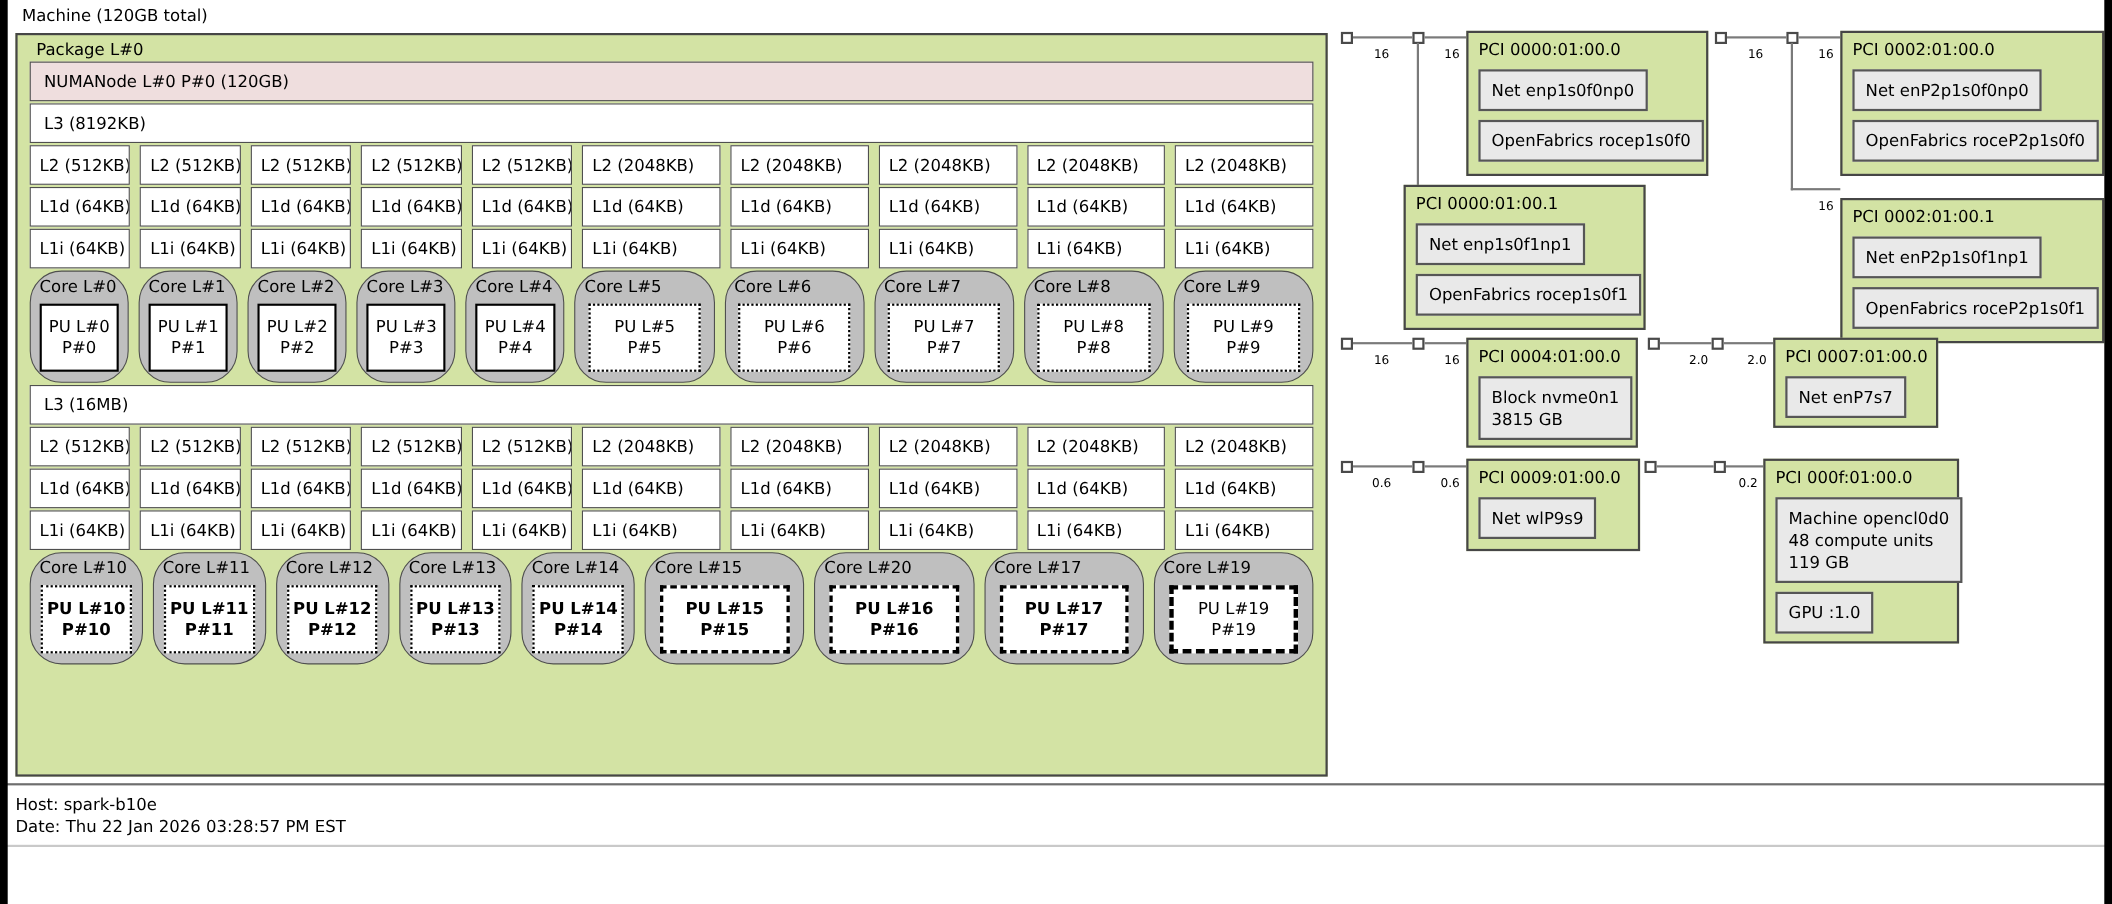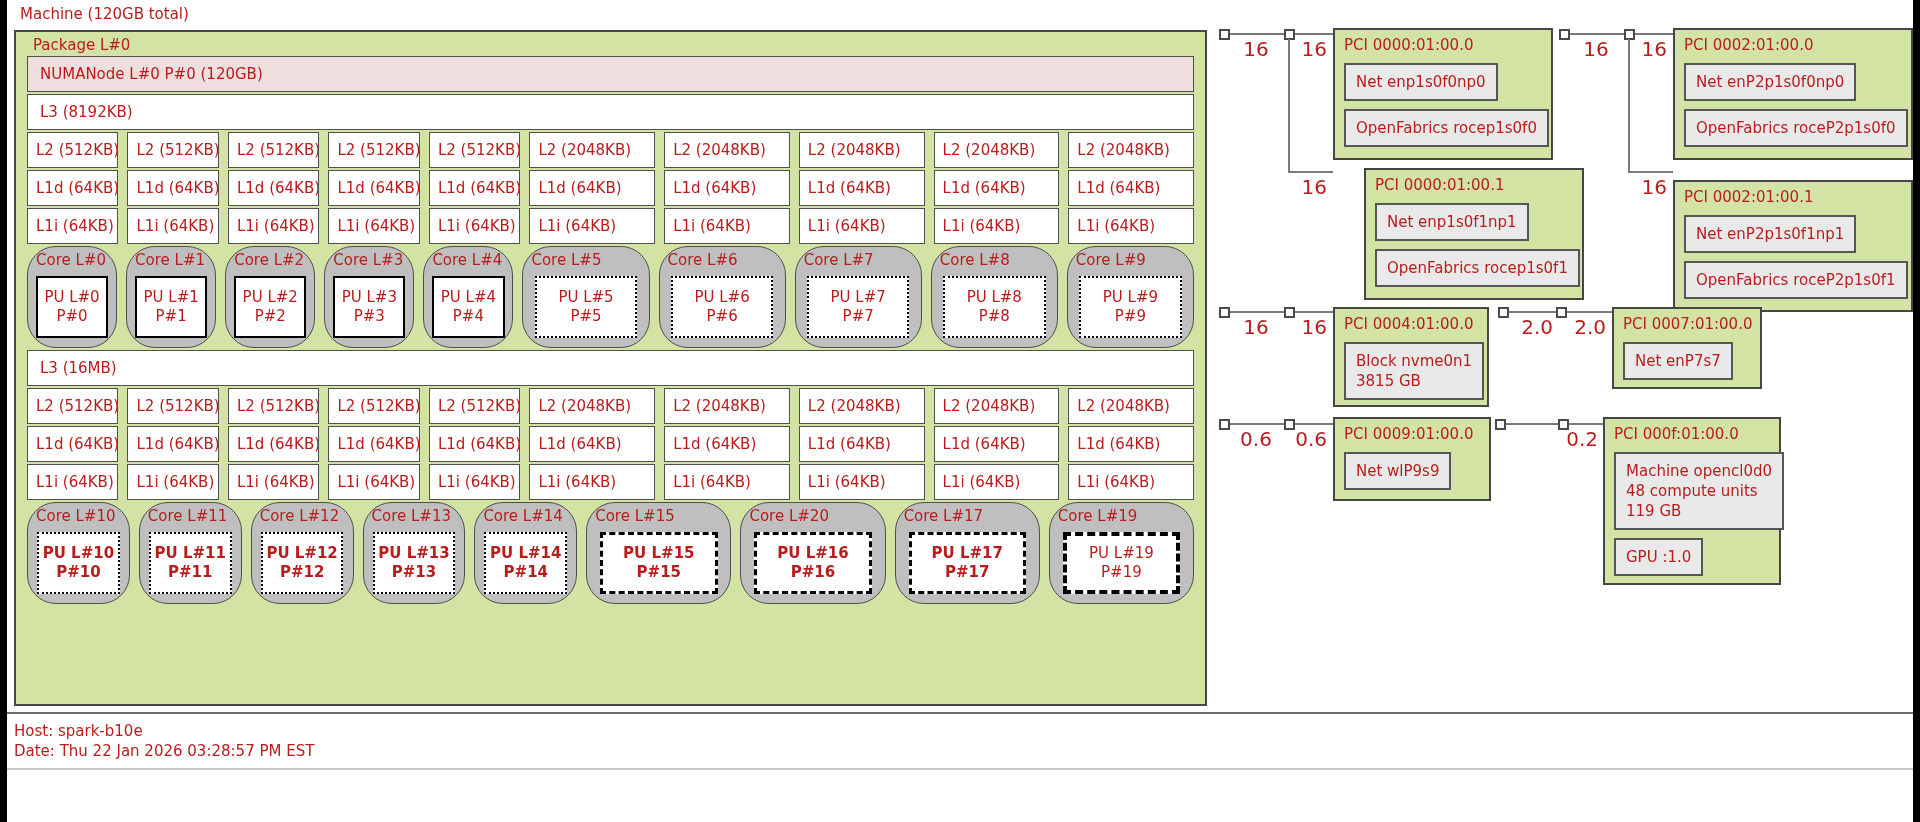--- a/index.html
+++ b/index.html
@@ -1,18 +1,18 @@
 <!DOCTYPE html>
 <html><head>
 <meta charset="utf-8">
 <style>
   html,body{margin:0;padding:0;background:#fff;}
   #canvas{
     position:relative; width:1920px; height:822px; background:#ffffff;
-    font-family:"DejaVu Sans","Liberation Sans",sans-serif; font-size:15px; color:#b91c1c;
+    font-family:"DejaVu Sans","Liberation Sans",sans-serif; font-size:15px; color:#000000;
     overflow:hidden;
   }
   .edge{position:absolute; top:0; width:7px; height:822px; background:#000;}
   
   .machine-label{position:absolute; left:20px; top:4px; height:20px; line-height:20px;}
   .package{
     position:absolute; left:14px; top:30px; width:1193px; height:676px;
     background:#d3e3a4; border:2px solid #464646; box-sizing:border-box;
     padding:4px 11px 0 11px; display:flex; flex-direction:column; gap:2px;
   }
@@ -39,21 +39,21 @@
   }
   .pu-solid{border:2px solid #000;}
   .pu-dotted{border:2px dotted #000;}
   .pu-dotted-bold{border:2px dotted #000; font-weight:bold;}
   .pu-dashed-bold{border:3px dashed #000; font-weight:bold;}
   .pu-dashed-heavy{border:4px dashed #000;}
   
   .bsq{position:absolute; width:11px; height:11px; background:#fff; border:2px solid #4a4a4a; box-sizing:border-box;}
   .hl{position:absolute; height:2px; background:#7a7a7a;}
   .vl{position:absolute; width:2px; background:#7a7a7a;}
-  .lk{position:absolute; height:17px; line-height:17px; font-size:20px;}
+  .lk{position:absolute; height:17px; line-height:17px; font-size:11px;}
   .lk.ctr{text-align:center;}
   .lk.rgt{text-align:right; padding-right:4px;}
   .pcibox{
     position:absolute; background:#d3e3a4; border:2px solid #464646; box-sizing:border-box;
     padding:5px 9px 0 9px;
   }
   .pci-title{height:20px; line-height:20px; white-space:nowrap;}
   .dev{
     background:#e9e9e9; border:2px solid #565656; box-sizing:border-box;
     padding:7px 10px; width:fit-content; margin-top:8px; line-height:20px; white-space:nowrap;
@@ -337,21 +337,21 @@
     <div class="pci-title">PCI 0000:01:00.0</div>
     <div>
         <div class="dev">
           <div>Net enp1s0f0np0</div>
         </div>
         <div class="dev">
           <div>OpenFabrics rocep1s0f0</div>
         </div>
       </div>
   </div>
-  <div class="pcibox" style="left:1364px;top:168px;width:220px;height:132px">
+  <div class="pcibox" style="left:1276px;top:168px;width:220px;height:132px">
     <div class="pci-title">PCI 0000:01:00.1</div>
     <div>
         <div class="dev">
           <div>Net enp1s0f1np1</div>
         </div>
         <div class="dev">
           <div>OpenFabrics rocep1s0f1</div>
         </div>
       </div>
   </div>

